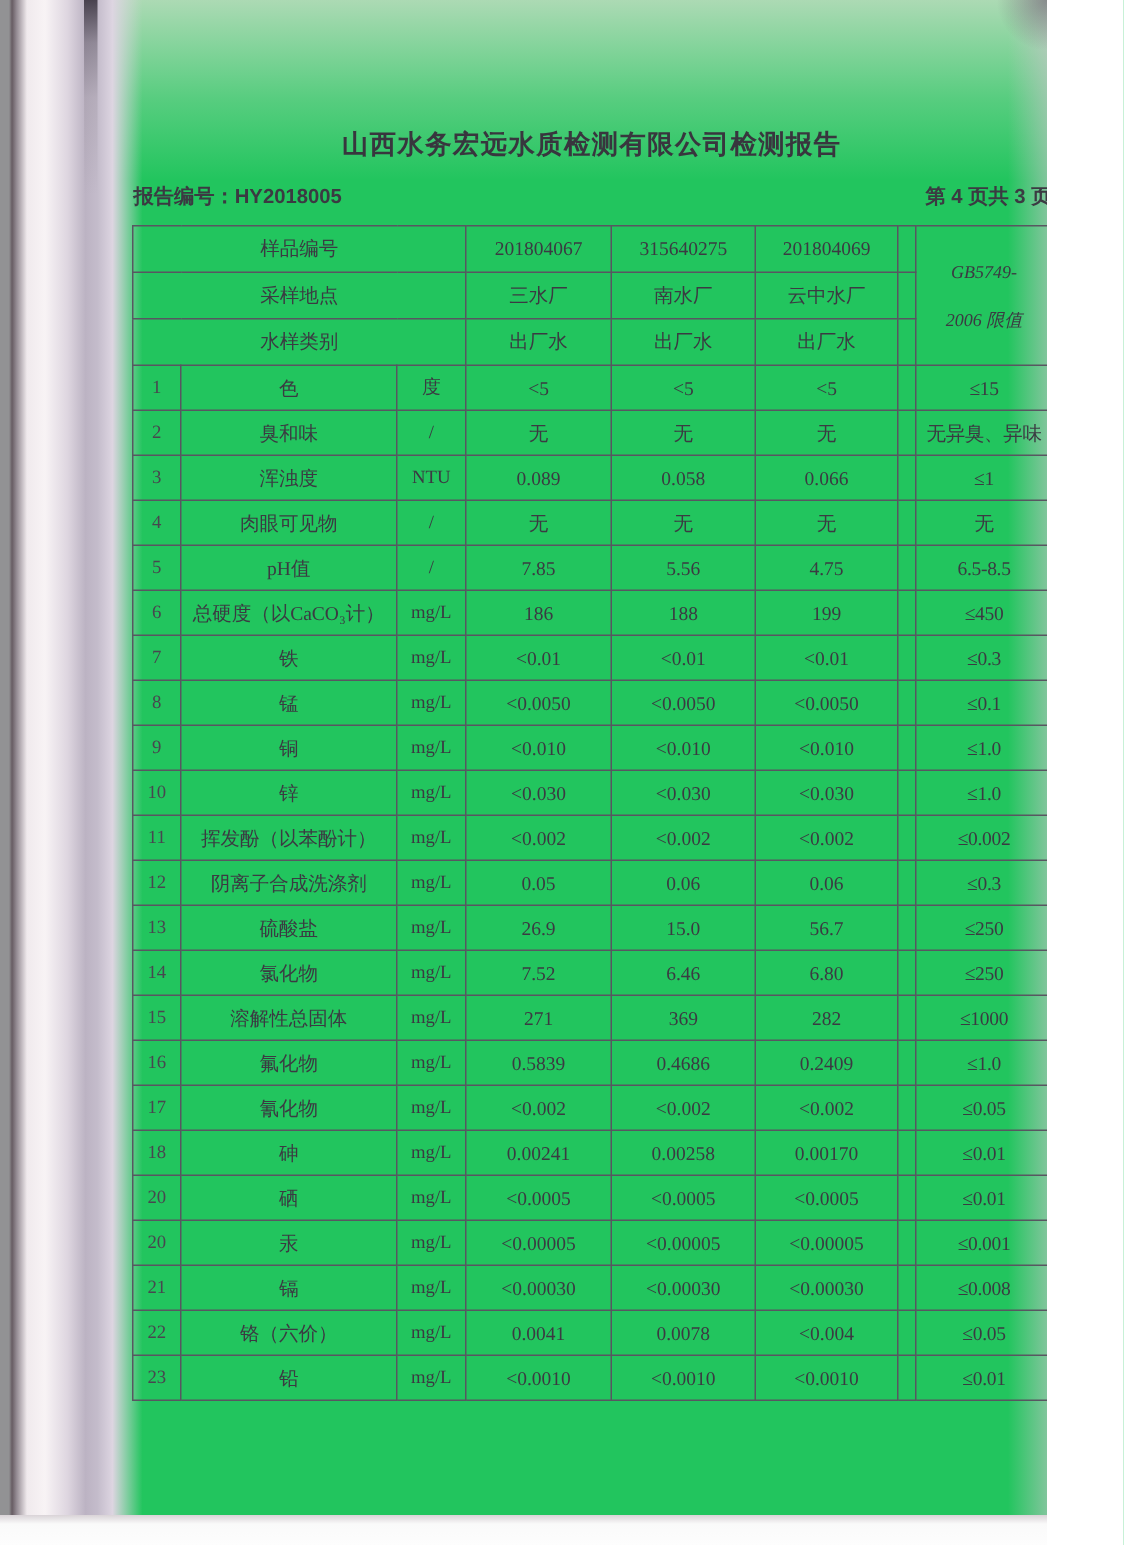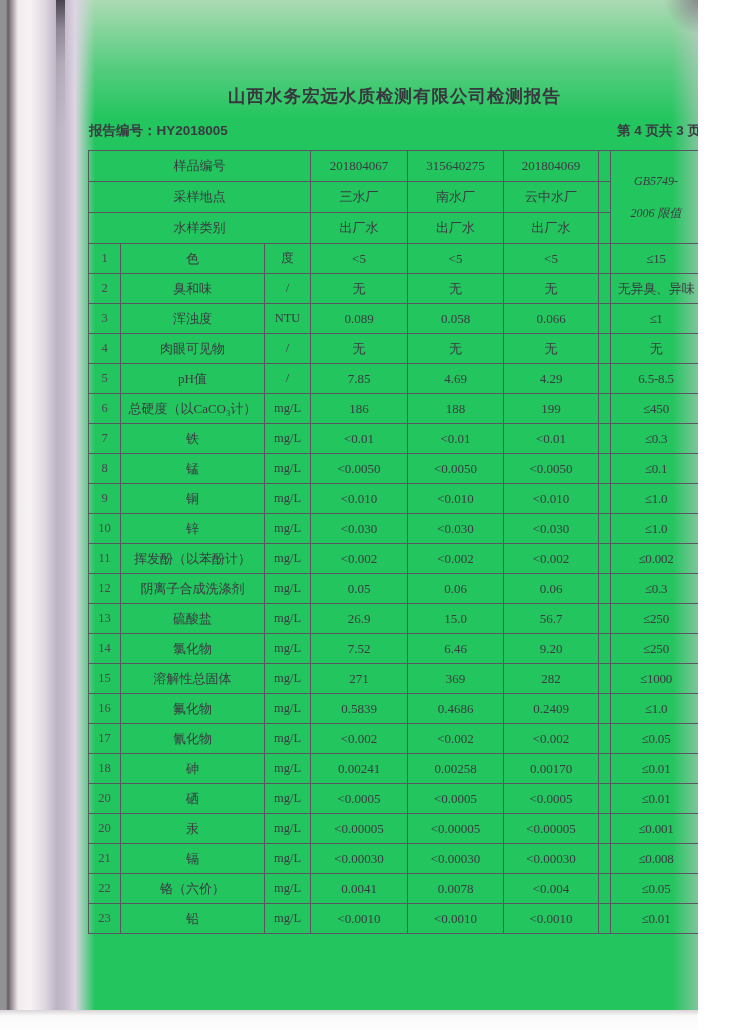--- a/index.html
+++ b/index.html
@@ -183,22 +183,22 @@
       <td class="c-val">无</td>
       <td class="c-val">无</td>
       <td class="gap"></td>
       <td class="c-limit">无</td>
     </tr>
         <tr>
       <td class="c-num">5</td>
       <td class="c-name">pH值</td>
       <td class="c-unit">/</td>
       <td class="c-val">7.85</td>
-      <td class="c-val">4.69</td>
-      <td class="c-val">4.29</td>
+      <td class="c-val">5.56</td>
+      <td class="c-val">4.75</td>
       <td class="gap"></td>
       <td class="c-limit">6.5-8.5</td>
     </tr>
         <tr>
       <td class="c-num">6</td>
       <td class="c-name">总硬度（以CaCO₃计）</td>
       <td class="c-unit">mg/L</td>
       <td class="c-val">186</td>
       <td class="c-val">188</td>
       <td class="c-val">199</td>
@@ -274,21 +274,21 @@
       <td class="c-val">56.7</td>
       <td class="gap"></td>
       <td class="c-limit">≤250</td>
     </tr>
         <tr>
       <td class="c-num">14</td>
       <td class="c-name">氯化物</td>
       <td class="c-unit">mg/L</td>
       <td class="c-val">7.52</td>
       <td class="c-val">6.46</td>
-      <td class="c-val">9.20</td>
+      <td class="c-val">6.80</td>
       <td class="gap"></td>
       <td class="c-limit">≤250</td>
     </tr>
         <tr>
       <td class="c-num">15</td>
       <td class="c-name">溶解性总固体</td>
       <td class="c-unit">mg/L</td>
       <td class="c-val">271</td>
       <td class="c-val">369</td>
       <td class="c-val">282</td>

